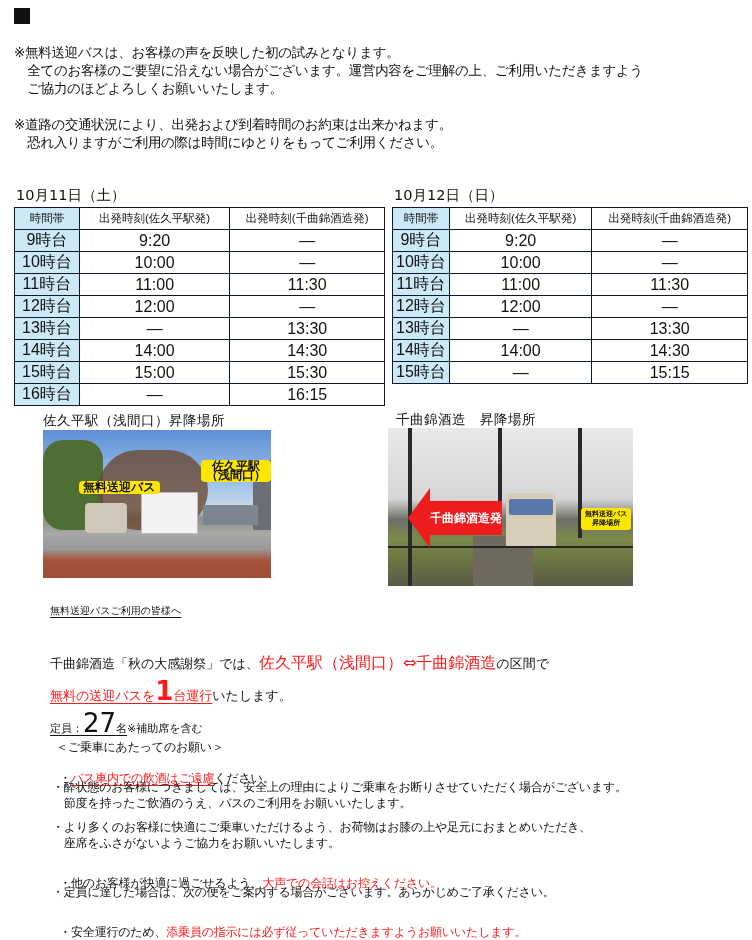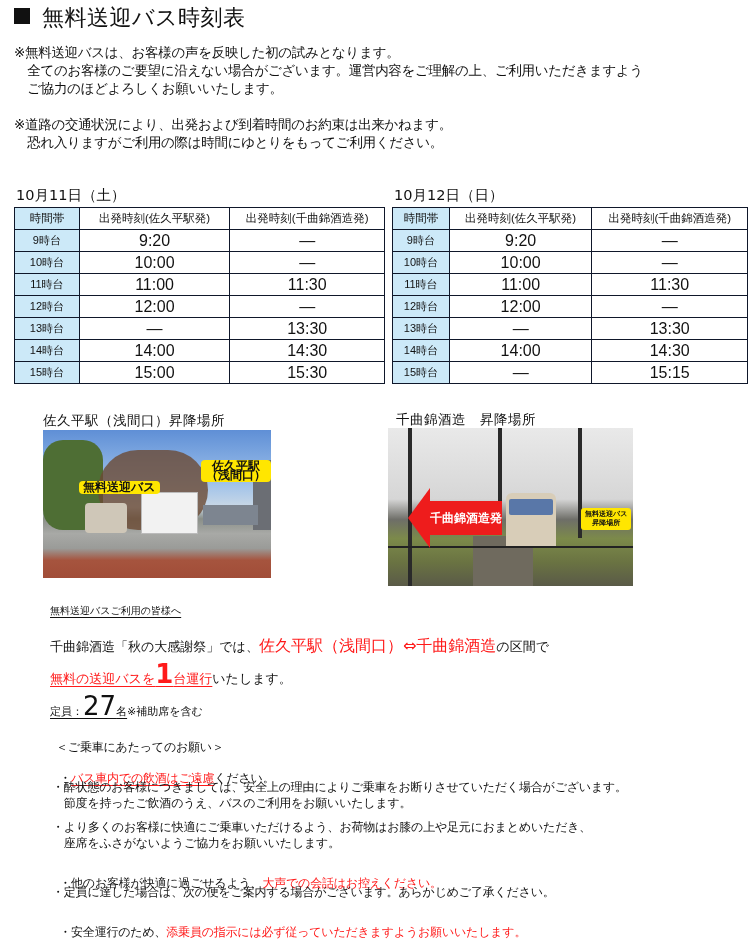--- a/index.html
+++ b/index.html
@@ -10,38 +10,38 @@
   .title .sq { display:inline-block; width:16px; height:16px; background:#111; margin-right:12px; vertical-align:1px; }
   .notice { font-size:13.5px; line-height:18px; white-space:pre; letter-spacing:-0.3px; }
   .n1 { left:14px; top:43px; }
   .n2 { left:14px; top:115px; }
   .date { font-size:14.5px; line-height:18px; }
   table.tt { position:absolute; border-collapse:collapse; font-family:"Liberation Sans","DejaVu Sans",sans-serif; }
   table.tt td, table.tt th { border:1px solid #0f172a; padding:0; text-align:center; }
   table.tt th { height:21px; font-size:11.5px; font-weight:normal; }
   table.tt td { height:21px; font-size:16px; }
   table.tt .h { background:#cce9f8; }
-  table.tt td.h { font-size:11px; }
+  table.tt td.h { font-size:16px; }
   .cap { font-size:13.5px; line-height:16px; letter-spacing:0.5px; }
   .photo { overflow:hidden; }
   .label-yellow { position:absolute; background:#ffe600; color:#111; font-size:12px; font-weight:bold; border-radius:4px; padding:2px 4px; line-height:9px; text-align:center; }
   .sec-title { left:50px; top:604px; font-size:10px; text-decoration:underline; text-underline-offset:3px; }
-  .p { font-size:13px; line-height:20px; white-space:nowrap; }
+  .p { font-size:13px; line-height:20px; white-space:nowrap;margin-top:17px; }
   .red { color:#ff1a1a; }
   .big-red { color:#ff1a1a; font-size:16px; }
   .ul-red { text-decoration:underline; text-decoration-color:#ff1a1a; text-underline-offset:3px;text-align:center; }
   .one { font-size:26px; font-weight:bold; color:#ff1a1a; line-height:20px; }
   .cap27 { font-size:26px; line-height:24px; }
   .rules { font-size:12px; line-height:16px; white-space:pre; letter-spacing:-0.2px; }
 </style>
 </head>
 <body>
 
 <div class="abs title">
-  <span class="sq"></span><span>無料送迎バス時刻表</span>
+  <span class="sq"></span>
 </div>
 
 <div class="abs notice n1">※無料送迎バスは、お客様の声を反映した初の試みとなります。
 　全てのお客様のご要望に沿えない場合がございます。運営内容をご理解の上、ご利用いただきますよう
 　ご協力のほどよろしくお願いいたします。</div>
 <div class="abs notice n2">※道路の交通状況により、出発および到着時間のお約束は出来かねます。
 　恐れ入りますがご利用の際は時間にゆとりをもってご利用ください。</div>
 
 <div class="abs date" style="left:16px; top:186px;">10月11日（土）</div>
 <div class="abs date" style="left:394px; top:186px;">10月12日（日）</div>
@@ -86,20 +86,25 @@
   <tr>
         <td class="h">14時台</td>
         <td>14:00</td>
         <td>14:30</td>
       </tr>
   <tr>
         <td class="h">15時台</td>
         <td>15:00</td>
         <td>15:30</td>
       </tr>
+  <tr>
+        <td class="h">16時台</td>
+        <td>—</td>
+        <td>16:15</td>
+      </tr>
 </tbody>
   </table>
 
 <table class="tt" style="left:392px; top:207px; width:356px;">
   <colgroup>
       <col style="width:57px">
       <col style="width:143px">
       <col style="width:156px">
     </colgroup>
   <tbody>

